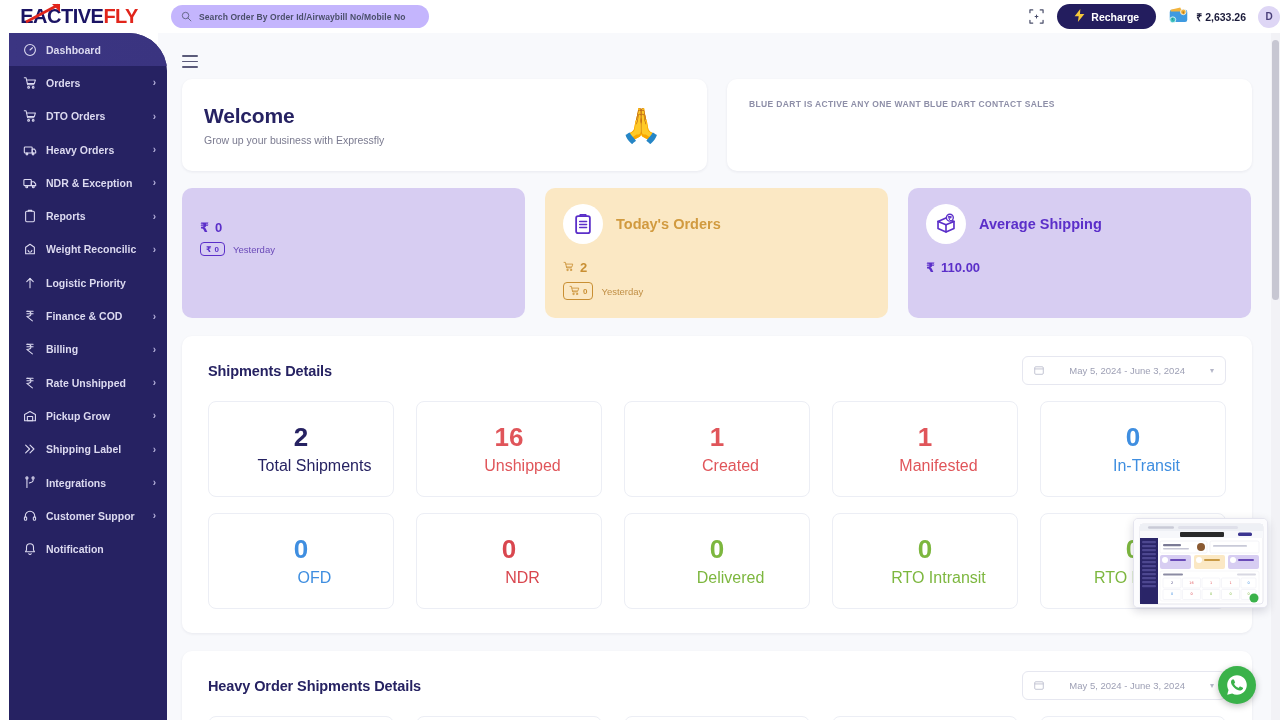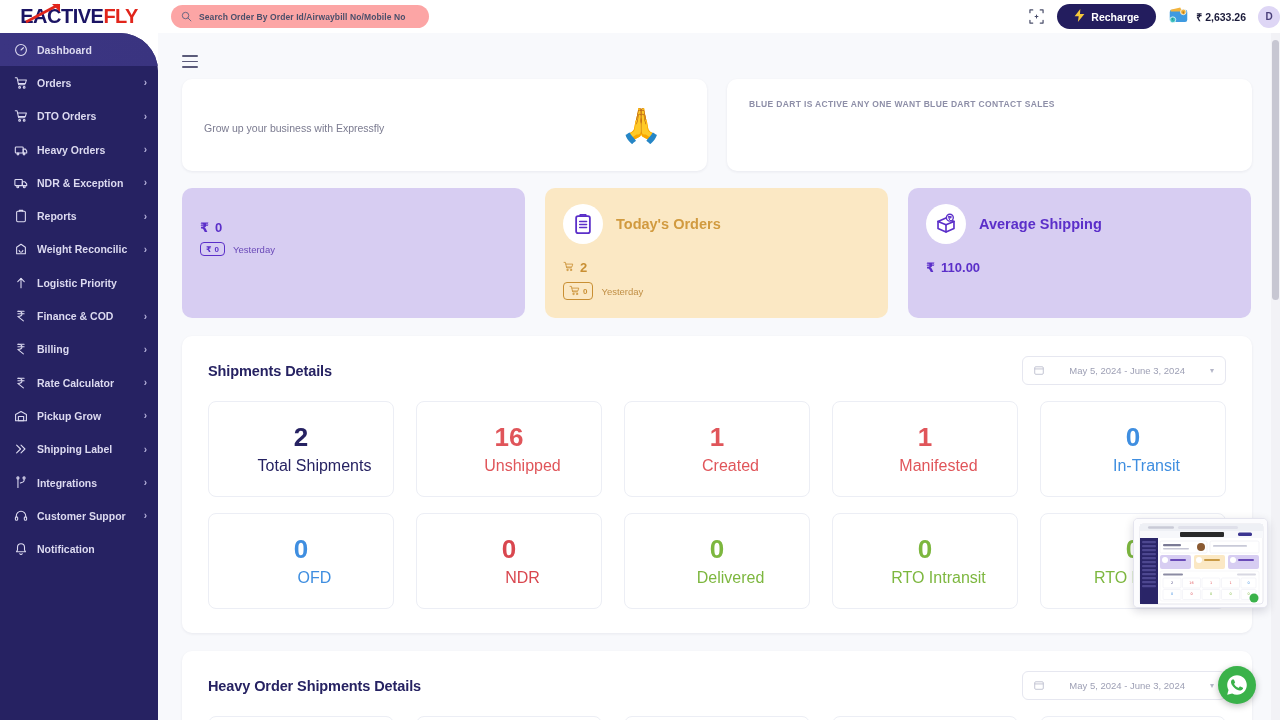--- a/index.html
+++ b/index.html
@@ -28,21 +28,21 @@
   .logo-ex { color: #1b1464; }
   .logo-press { color: #1b1464; }
   .logo-fly { color: #e1251b; }
   .logo-arrow {
     position: absolute; left: 24px; top: 2px; width: 42px; height: 22px;
     pointer-events: none;
   }
 
   #search-box {
     margin-left: 13px; width: 258px; height: 23px;
-    background: #fca5a5; border-radius: 12px;
+    background: #c4b5fd; border-radius: 12px;
     display: flex; align-items: center; padding: 0 10px; gap: 7px;
   }
   #search-box .s-ico { flex: 0 0 auto; display: flex; }
   #search-input {
     border: none; outline: none; background: transparent;
     font-size: 8.5px; color: #4a4f6a; font-weight: 600;
     font-family: "Liberation Sans", sans-serif; width: 100%;
     letter-spacing: 0.1px;
   }
   #search-input::placeholder { color: #4a4f6a; opacity: 1; }
@@ -61,21 +61,21 @@
   #wallet-group { display: flex; align-items: center; gap: 7px; }
   #wallet-amount { font-size: 10.5px; font-weight: 700; color: #1b1b3a; }
   #avatar {
     width: 22px; height: 22px; border-radius: 50%;
     background: #ded6f5; color: #4a3f7a; font-size: 10px; font-weight: 600;
     display: flex; align-items: center; justify-content: center;
   }
 
   
   #sidebar {
-    position: absolute; left: 0; top: 33px; width: 158px; height: 687px;
+    position: absolute; left: 9px; top: 33px; width: 158px; height: 687px;
     background: #262262; border-top-right-radius: 38px;
     overflow: hidden; z-index: 30;
   }
   .nav-item {
     height: 33.3px; display: flex; align-items: center;
     padding: 0 11px 0 14px; gap: 9px; cursor: pointer;
     color: #dcdaf0; font-size: 10.5px; font-weight: 600;
     white-space: nowrap; position: relative;
   }
   .nav-item.active {
@@ -374,21 +374,21 @@
       <span class="nav-chev">›</span>
     </div>
     <div class="nav-item">
       <span class="nav-ico">
         <svg width="14" height="14" viewBox="0 0 16 16" fill="none" stroke="#dcdaf0" stroke-width="1.25" stroke-linecap="round" stroke-linejoin="round">
           <path d="M4.5 2.5h7"></path>
           <path d="M4.5 5.5h7"></path>
           <path d="M4.5 2.5c3.4 0 4.6 1.6 4.6 3s-1.2 3-4.6 3h-.2L10.7 13.5"></path>
         </svg>
       </span>
-      <span class="nav-label">Rate Calculator</span>
+      <span class="nav-label">Rate Unshipped</span>
       <span class="nav-chev">›</span>
     </div>
     <div class="nav-item">
       <span class="nav-ico">
         <svg width="14" height="14" viewBox="0 0 16 16" fill="none" stroke="#dcdaf0" stroke-width="1.25" stroke-linecap="round" stroke-linejoin="round">
           <path d="M1.8 13.5V6.3L8 2.8l6.2 3.5v7.2z"></path>
           <rect x="5" y="8.5" width="6" height="5"></rect>
         </svg>
       </span>
       <span class="nav-label">Pickup Grow</span>
@@ -445,20 +445,21 @@
       <span></span>
       <span></span>
   </div>
 
   <div class="content">
 
     <div class="row-1">
 
       <div id="welcome-card" class="card">
         <div>
+          <div id="welcome-title">Welcome</div>
           <div id="welcome-sub">Grow up your business with Expressfly</div>
         </div>
         <div id="welcome-emoji">🙏</div>
       </div>
 
       <div id="announce-card" class="card">
         <div id="announce-text">BLUE DART IS ACTIVE ANY ONE WANT BLUE DART CONTACT SALES</div>
       </div>
     </div>
 

